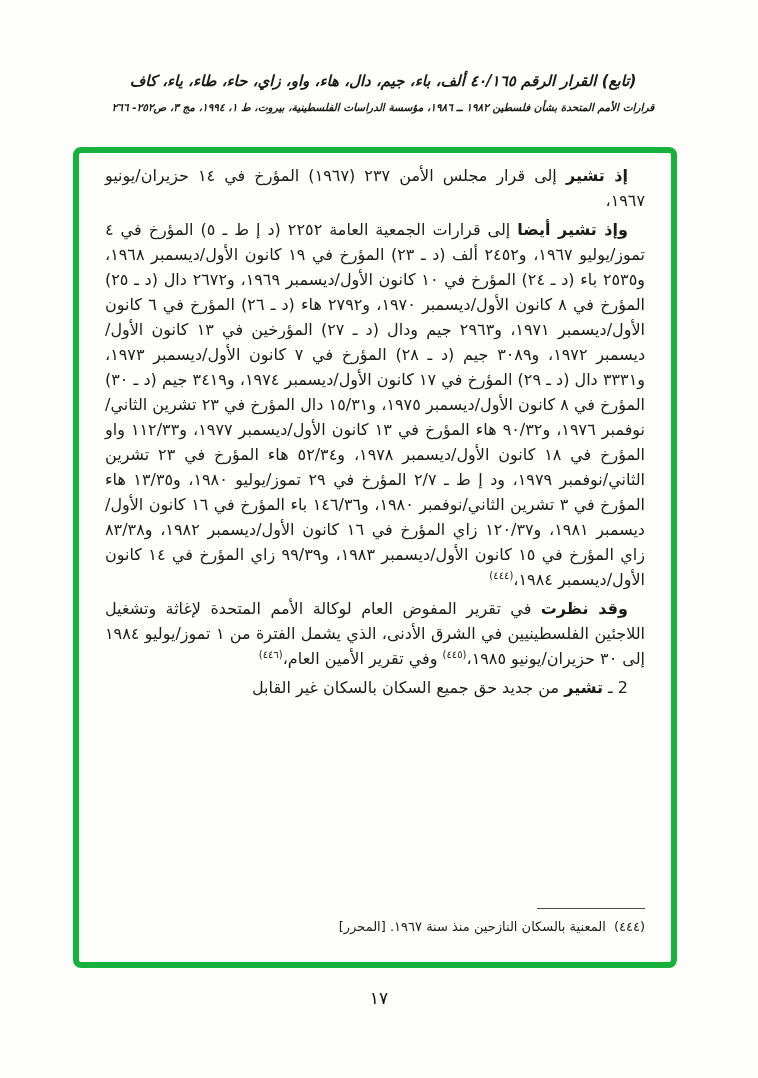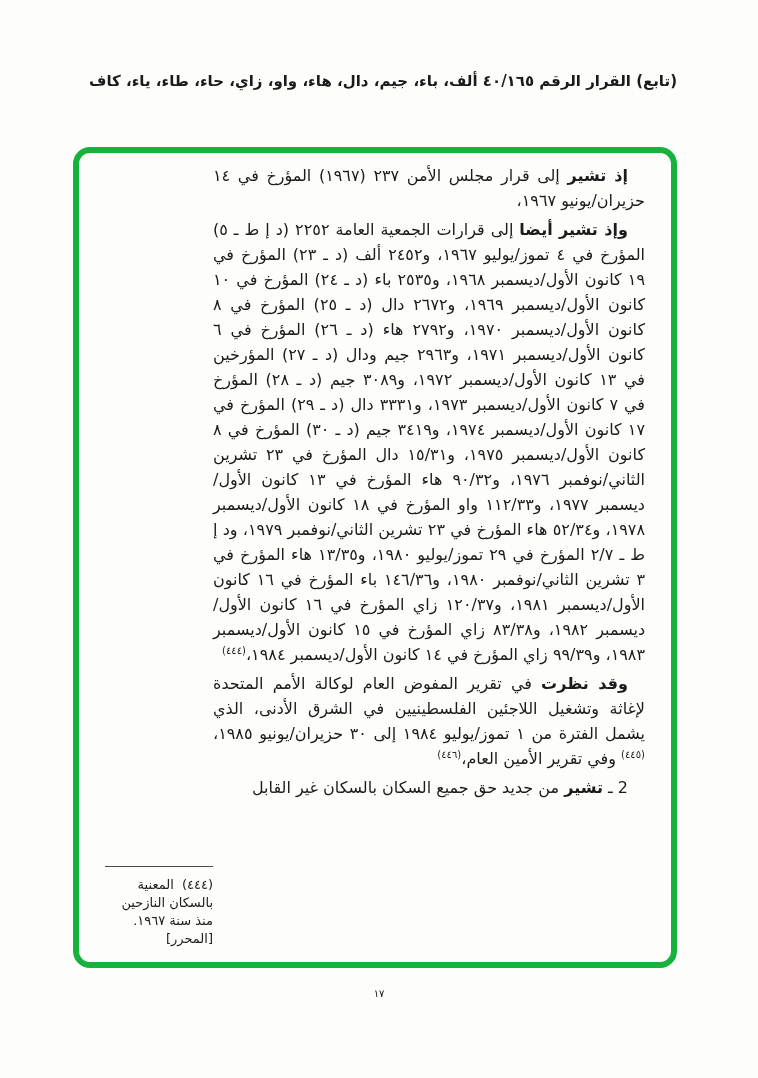--- a/index.html
+++ b/index.html
@@ -13,43 +13,45 @@
     position: relative;
     width: 758px; height: 1078px;
     background: #fdfdfb;
     overflow: hidden;
   }
   .doc-header {
     position: absolute;
     top: 70px; left: 28px; right: 20px;
     text-align: center;
     direction: rtl;
+    font-style: italic;
   }
   .doc-title {
     font-size: 15px;
     font-weight: bold;
     letter-spacing: 0.2px;
     line-height: 22px;
   }
   .doc-source {
     font-size: 10.5px;
     font-weight: bold;
     margin-top: 8px;
     line-height: 14px;
   }
   .green-box {
     position: absolute;
     left: 73px; top: 147px;
     width: 604px; height: 821px;
     box-sizing: border-box;
     border: 6px solid #17b23c;
-    border-radius: 17px;
-    padding: 10px 26px 14px 26px;
+    border-radius: 8px;
+    padding: 10px 26px 26px 26px;
     direction: rtl;
     display: flex;
+    flex-direction: column;
     overflow: hidden;
   }
   .body-text { }
   .para {
     margin: 0 0 4px 0;
     font-size: 16px;
     line-height: 25px;
     text-align: justify;
     text-indent: 17px;
     color: #1b1b1b;
@@ -75,31 +77,32 @@
     font-size: 13px;
     line-height: 18px;
     text-align: right;
     color: #1b1b1b;
   }
   .footnote .fn-marker { margin-left: 4px; }
   .page-number {
     position: absolute;
     top: 988px; left: 0; right: 0;
     text-align: center;
-    font-size: 10px;
+    font-size: 17px;
     color: #111111;
   }
 </style>
 </head>
 <body>
 
 <div class="page">
 
   <div class="doc-header">
     <div class="doc-title">(تابع) القرار الرقم ٤٠/١٦٥ ألف، باء، جيم، دال، هاء، واو، زاي، حاء، طاء، ياء، كاف</div>
+    <div class="doc-source">قرارات الأمم المتحدة بشأن فلسطين ١٩٨٢ ــ ١٩٨٦، مؤسسة الدراسات الفلسطينية، بيروت، ط ١، ١٩٩٤، مج ٣، ص٢٥٢- ٢٦٦</div>
   </div>
 
   <div class="green-box">
     <div class="body-text">
 
     <p class="para"><strong>إذ تشير</strong><span> إلى قرار مجلس الأمن ٢٣٧ (١٩٦٧) المؤرخ في ١٤ حزيران/يونيو ١٩٦٧،</span></p>
         <p class="para"><strong>وإذ تشير أيضا</strong><span> إلى قرارات الجمعية العامة ٢٢٥٢ (د إ ط ـ ٥) المؤرخ في ٤ تموز/يوليو ١٩٦٧، و٢٤٥٢ ألف (د ـ ٢٣) المؤرخ في ١٩ كانون الأول/ديسمبر ١٩٦٨، و٢٥٣٥ باء (د ـ ٢٤) المؤرخ في ١٠ كانون الأول/ديسمبر ١٩٦٩، و٢٦٧٢ دال (د ـ ٢٥) المؤرخ في ٨ كانون الأول/ديسمبر ١٩٧٠، و٢٧٩٢ هاء (د ـ ٢٦) المؤرخ في ٦ كانون الأول/ديسمبر ١٩٧١، و٢٩٦٣ جيم ودال (د ـ ٢٧) المؤرخين في ١٣ كانون الأول/ديسمبر ١٩٧٢، و٣٠٨٩ جيم (د ـ ٢٨) المؤرخ في ٧ كانون الأول/ديسمبر ١٩٧٣، و٣٣٣١ دال (د ـ ٢٩) المؤرخ في ١٧ كانون الأول/ديسمبر ١٩٧٤، و٣٤١٩ جيم (د ـ ٣٠) المؤرخ في ٨ كانون الأول/ديسمبر ١٩٧٥، و١٥/٣١ دال المؤرخ في ٢٣ تشرين الثاني/نوفمبر ١٩٧٦، و٩٠/٣٢ هاء المؤرخ في ١٣ كانون الأول/ديسمبر ١٩٧٧، و١١٢/٣٣ واو المؤرخ في ١٨ كانون الأول/ديسمبر ١٩٧٨، و٥٢/٣٤ هاء المؤرخ في ٢٣ تشرين الثاني/نوفمبر ١٩٧٩، ود إ ط ـ ٢/٧ المؤرخ في ٢٩ تموز/يوليو ١٩٨٠، و١٣/٣٥ هاء المؤرخ في ٣ تشرين الثاني/نوفمبر ١٩٨٠، و١٤٦/٣٦ باء المؤرخ في ١٦ كانون الأول/ديسمبر ١٩٨١، و١٢٠/٣٧ زاي المؤرخ في ١٦ كانون الأول/ديسمبر ١٩٨٢، و٨٣/٣٨ زاي المؤرخ في ١٥ كانون الأول/ديسمبر ١٩٨٣، و٩٩/٣٩ زاي المؤرخ في ١٤ كانون الأول/ديسمبر ١٩٨٤،</span><sup>(٤٤٤)</sup></p>
         <p class="para spaced"><strong>وقد نظرت</strong><span> في تقرير المفوض العام لوكالة الأمم المتحدة لإغاثة وتشغيل اللاجئين الفلسطينيين في الشرق الأدنى، الذي يشمل الفترة من ١ تموز/يوليو ١٩٨٤ إلى ٣٠ حزيران/يونيو ١٩٨٥،</span><sup>(٤٤٥)</sup><span> وفي تقرير الأمين العام،</span><sup>(٤٤٦)</sup></p>
         <p class="para spaced"><span>2 ـ </span><strong>تشير</strong><span> من جديد حق جميع السكان بالسكان غير القابل</span></p>
       </div>

